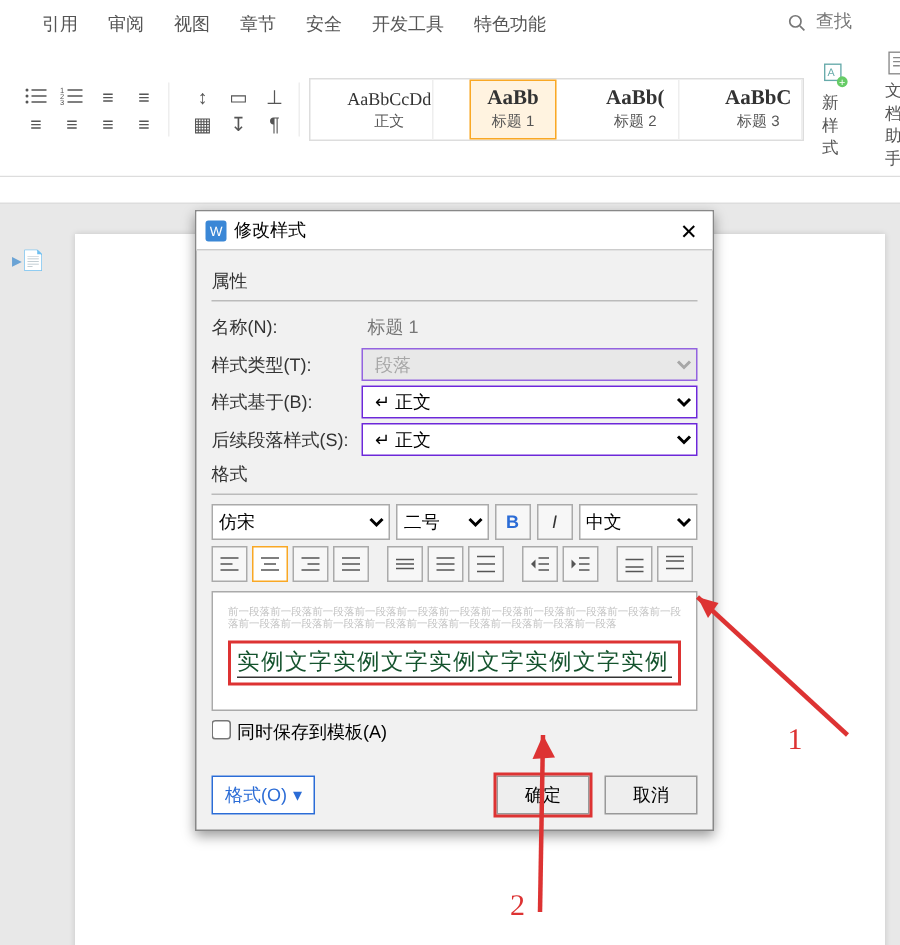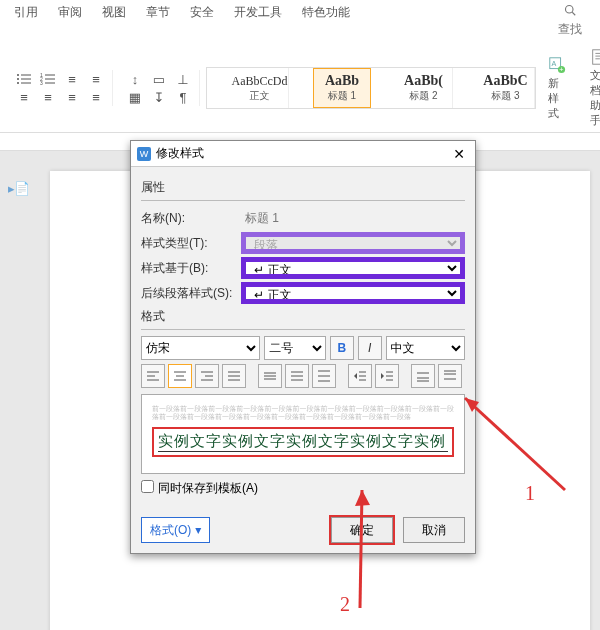--- a/index.html
+++ b/index.html
@@ -1,22 +1,22 @@
 <!DOCTYPE html>
 <html><head>
 <meta charset="utf-8">
 <style>
   * { box-sizing: border-box; margin: 0; padding: 0; }
   body { font-family: "Microsoft YaHei", Arial, sans-serif; font-size: 12px; background: #f5f5f5; width: 600px; height: 630px; overflow: hidden; position: relative; }
 
   
   .ribbon { background: #fff; border-bottom: 1px solid #ddd; }
-  .tabs { display: flex; gap: 12px; padding: 2px 10px; font-size: 12px; color: #555; align-items: flex-start; }
+  .tabs { display: flex; gap: 12px; padding: 2px 24px; font-size: 12px; color: #555; align-items: flex-end; }
   .tabs span { padding: 2px 4px; }
-  .search { margin-left: auto; color: #777; display: flex; align-items: center; gap: 3px; flex-direction: column; }
+  .search { margin-left: auto; color: #777; display: flex; align-items: center; gap: 3px; }
   .toolbar { display: flex; align-items: center; padding: 4px 8px; gap: 6px; background: #fff; }
   .group { display: flex; flex-direction: column; align-items: center; border-right: 1px solid #eee; padding: 0 6px; }
   .iconrow { display: flex; gap: 4px; align-items: center; }
   .ic { width: 20px; height: 18px; display: flex; align-items: center; justify-content: center; color: #555; font-size: 13px; }
   .styles-gallery { display: flex; gap: 0; border: 1px solid #ddd; }
   .style-item { width: 58px; height: 40px; display: flex; flex-direction: column; align-items: center; justify-content: center; border-right: 1px solid #eee; font-size: 10px; color: #555; margin-left: 24px; }
   .style-item.selected { border: 1px solid #f9a825; background: #fff3e0; }
   .style-preview { font-size: 12px; font-family: serif; color: #333; }
   .style-preview.big { font-size: 14px; font-weight: bold; }
   .btn-col { display: flex; flex-direction: column; align-items: center; justify-content: center; padding: 0 6px; color: #555; font-size: 11px; gap: 2px; }
@@ -34,21 +34,21 @@
   .titlebar-icon { width: 14px; height: 14px; background: #3a87d6; color: #fff; display: flex; align-items: center; justify-content: center; font-size: 9px; margin-right: 5px; border-radius: 2px; }
   .titlebar-close { margin-left: auto; font-size: 14px; cursor: pointer; padding: 0 4px; }
 
   .dlg-body { padding: 8px 10px; }
   .section-label { font-size: 12px; color: #333; margin: 4px 0 4px 0; }
   .hr { border-top: 1px solid #bbb; margin-bottom: 6px; }
   .form-row { display: flex; align-items: center; margin: 3px 0; font-size: 12px; }
   .form-label { width: 100px; color: #333; }
   .form-field { flex: 1; }
   .form-field select, .form-field input[type=text] {
-    width: 100%; height: 22px; border: 5px solid #6d28d9; background: #fff; font-size: 12px; padding: 0 4px;
+    width: 100%; height: 22px; border: 1px solid #6d28d9; background: #fff; font-size: 12px; padding: 0 4px;
   }
   .form-field.disabled select, .form-field.disabled input { background: #e5e5e5; color: #888; }
   .form-field.static { height: 22px; display:flex; align-items:center; padding:0 4px; color:#777; }
 
   .fmt-row { display: flex; gap: 4px; align-items: center; margin: 4px 0; }
   .fmt-row select { height: 24px; border: 1px solid #aaa; font-size: 12px; background: #fff; }
   .fmt-btn { width: 24px; height: 24px; border: 1px solid #aaa; background: #f7f7f7; display: flex; align-items: center; justify-content: center; font-size: 12px; color: #333; }
   .fmt-btn.primary { color: #2b6cd6; font-weight: bold; }
 
   .align-row { display: flex; gap: 3px; margin: 4px 0; }

